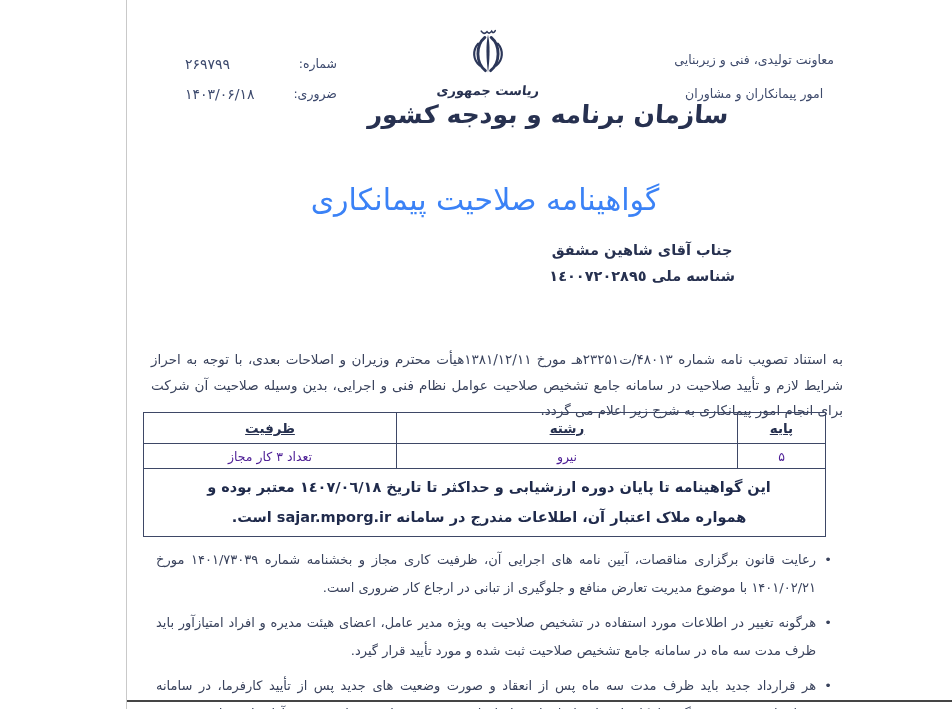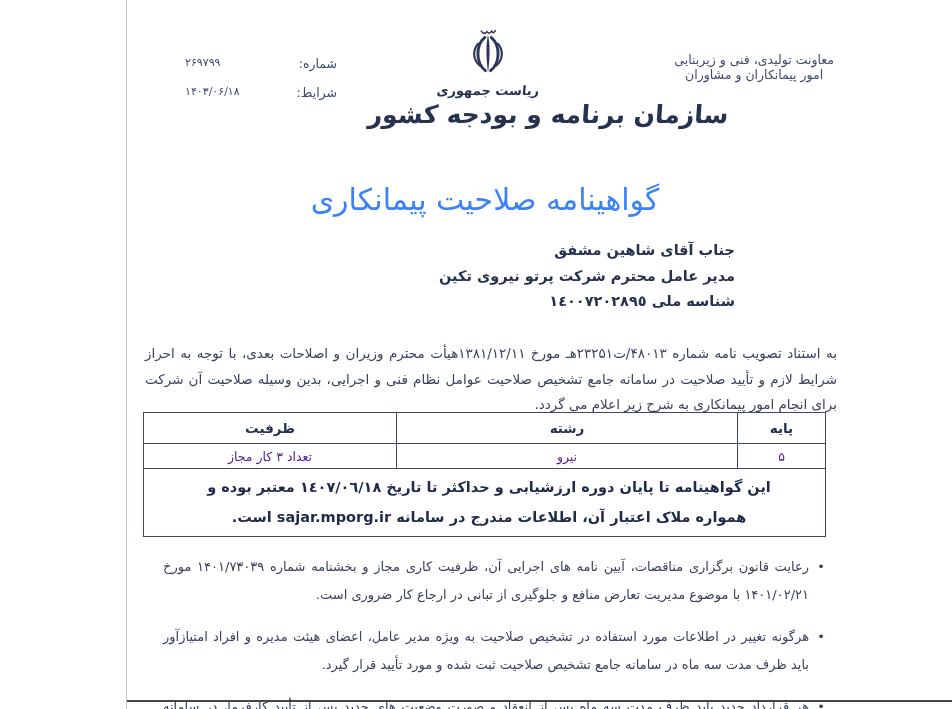--- a/index.html
+++ b/index.html
@@ -4,70 +4,70 @@
 <style>
   html,body{margin:0;padding:0;background:#ffffff;}
   body{font-family:"DejaVu Sans",sans-serif;}
   .page{position:relative;width:952px;height:709px;background:#ffffff;overflow:hidden;color:#3A445F;}
   .scan-edge-left{position:absolute;left:126px;top:0;width:1px;height:709px;background:#C9C9C9;}
   .scan-edge-bottom{position:absolute;left:127px;top:700px;width:825px;height:2px;background:#454545;}
 
   
   .meta{position:absolute;top:56px;left:185px;width:152px;direction:rtl;font-size:12.5px;color:#3D4A6E;}
   .meta-row{display:flex;justify-content:space-between;margin-bottom:14px;}
-  .meta-value{font-size:11px;letter-spacing:.5px;}
+  .meta-value{font-size:14px;letter-spacing:.5px;}
   .org{position:absolute;top:24px;left:368px;width:240px;text-align:center;color:#273150;}
   .org .emblem{display:block;margin:0 auto 1px auto;}
   .org-presidency{font-size:13px;font-weight:bold;transform:skewX(-6deg);}
   .org-name{font-size:25px;font-weight:bold;line-height:34px;white-space:nowrap;transform:skewX(-4deg);}
   .dept{position:absolute;top:52px;right:118px;text-align:center;direction:rtl;font-size:12.5px;color:#3F4B6C;}
-  .dept-line1{}
+  .dept-line1{margin-bottom:19px;}
 
   
   .doc-title{position:absolute;top:182px;left:127px;width:716px;margin:0;text-align:center;
              font-size:30px;font-weight:normal;color:#3b82f6;direction:rtl;}
 
   
-  .recipient{position:absolute;top:238px;right:217px;direction:rtl;text-align:right;
+  .recipient{position:absolute;top:238px;right:217px;direction:rtl;text-align:center;
              font-size:14.5px;font-weight:bold;line-height:25.5px;color:#273150;}
 
   
-  .lead{position:absolute;top:331px;left:135px;width:692px;margin:10px;direction:rtl;
+  .lead{position:absolute;top:331px;left:135px;width:692px;margin:16px;direction:rtl;
         text-align:justify;font-size:13.5px;line-height:25.5px;color:#39425C;}
 
   
   .cert-box{position:absolute;top:412px;left:143px;width:683px;direction:rtl;}
   table.cert{width:100%;border-collapse:collapse;table-layout:fixed;}
   table.cert th,table.cert td{border:1.6px solid #3E4866;text-align:center;padding:0;}
-  table.cert th{height:30px;font-size:13.5px;font-weight:bold;color:#273150;}
+  table.cert th{height:30px;font-size:13.5px;font-weight:bold;color:#273150;text-decoration:underline;}
   table.cert td{height:24px;font-size:12.5px;color:#4c1d95;}
   col.c-paye{width:88px;} col.c-reshteh{width:341px;} col.c-zarfiat{width:auto;}
   .notice{border:1.6px solid #3E4866;border-top:none;text-align:center;
           font-size:14.5px;font-weight:bold;line-height:30px;padding:3px 6px 4px 15px;color:#1F2A4B;}
 
   
   .bullets{position:absolute;top:538px;left:148px;width:692px;margin:0;padding:0;
            list-style:none;direction:rtl;font-size:13px;line-height:27.5px;color:#39425C;}
-  .bullets li{position:relative;padding-right:16px;text-align:justify;margin:15px;}
+  .bullets li{position:relative;padding-right:16px;text-align:justify;margin:8px;}
   .bullets li::before{content:"•";position:absolute;right:0;top:0;color:#39425C;}
 </style>
 </head>
 <body>
 
 <div class="page">
   <div class="scan-edge-left"></div>
   <div class="scan-edge-bottom"></div>
 
   <div class="meta">
     <div class="meta-row">
       <span class="meta-label">شماره:</span>
       <span class="meta-value">۲۶۹۷۹۹</span>
     </div>
     <div class="meta-row">
-      <span class="meta-label">شرایط:</span>
+      <span class="meta-label">ضروری:</span>
       <span class="meta-value">۱۴۰۳/۰۶/۱۸</span>
     </div>
   </div>
 
   <div class="org">
     <svg class="emblem" width="52" height="58" viewBox="0 0 100 110" aria-hidden="true">
       <g stroke="#2C3759" fill="none" stroke-linecap="round">
         <path d="M37 13 Q42 21 48 14 Q52 20 57 13 Q60 19 64 12" stroke-width="3"></path>
         <path d="M44 25 C26 40 26 74 45 89" stroke-width="5.5"></path>
         <path d="M31 37 C20 50 21 68 34 79" stroke-width="4.2"></path>
@@ -82,21 +82,20 @@
 
   <div class="dept">
     <div class="dept-line1">معاونت تولیدی، فنی و زیربنایی</div>
     <div class="dept-line2">امور پیمانکاران و مشاوران</div>
   </div>
 
   <h1 class="doc-title">گواهینامه صلاحیت پیمانکاری</h1>
 
   <div class="recipient">
     <div>جناب آقای شاهین مشفق</div>
-    <div>مدیر عامل محترم شرکت پرتو نیروی تکین</div>
     <div>شناسه ملی ١٤٠٠٧٢٠٢٨٩٥</div>
   </div>
 
   <p class="lead">به استناد تصویب نامه شماره ۴۸۰۱۳/ت۲۳۲۵۱هـ مورخ ۱۳۸۱/۱۲/۱۱هیأت محترم وزیران و اصلاحات بعدی، با توجه به احراز شرایط لازم و تأیید صلاحیت در سامانه جامع تشخیص صلاحیت عوامل نظام فنی و اجرایی، بدین وسیله صلاحیت آن شرکت برای انجام امور پیمانکاری به شرح زیر اعلام می گردد.</p>
 
   <div class="cert-box">
     <table class="cert">
       <colgroup>
           <col class="c-paye">
           <col class="c-reshteh">

